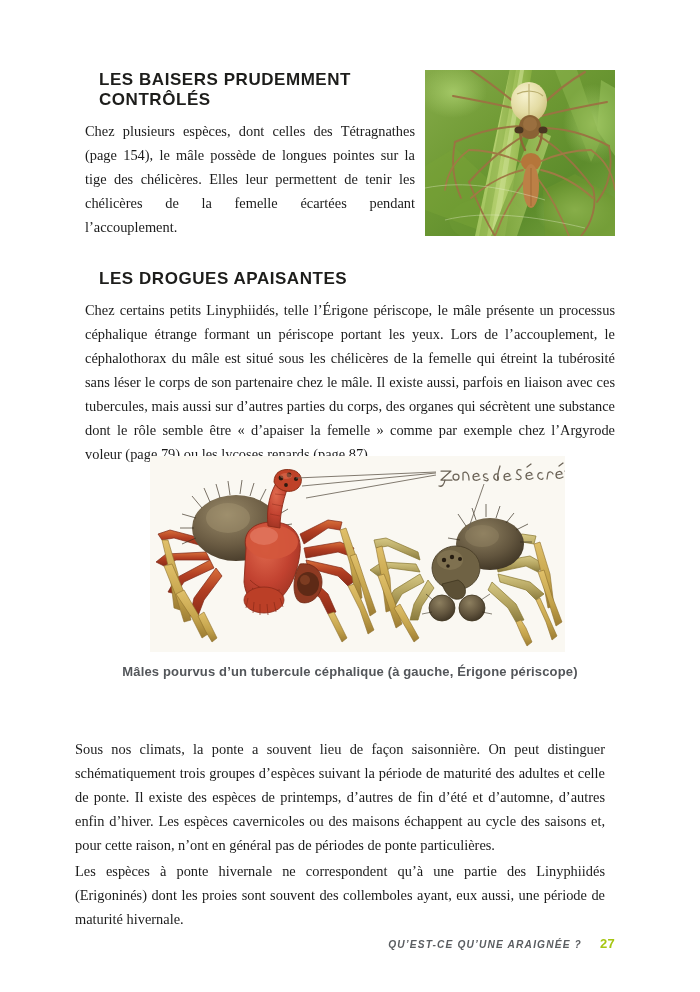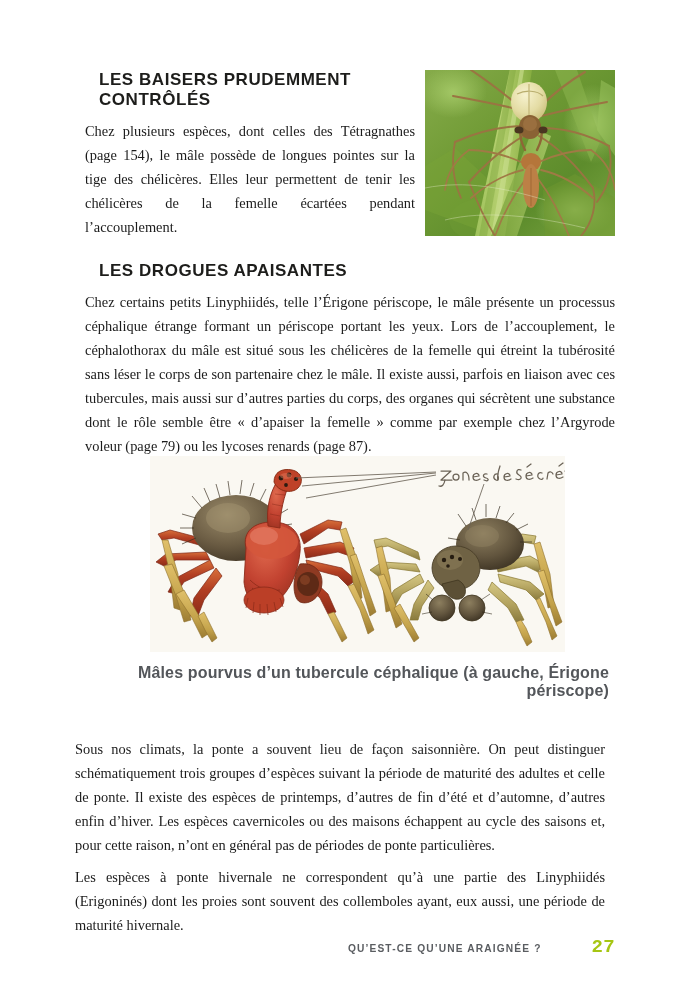--- a/index.html
+++ b/index.html
@@ -56,48 +56,48 @@
   }
 
   p.body {
     margin: 0 0 0 0;
     font-size: 14.4px;
     line-height: 24px;
     text-align: justify;
     color: #1b1b1b;
     hyphens: manual;
   }
-  p.body + p.body { margin-top: 8px; }
+  p.body + p.body { margin-top: 2px; }
 
   .head-2 {
-    margin-top: 22px;
+    margin-top: 30px;
   }
 
   .wide-col { width: 530px; }
 
   
   .illus-wrap {
     position: absolute;
     left: 150px;
     top: 456px;
     width: 415px;
     height: 196px;
     background: #fdfdfb;
   }
   .illus-wrap svg { display: block; width: 100%; height: 100%; }
 
   .caption {
     position: absolute;
-    left: 79px;
+    left: 85px;
     top: 664px;
     width: 530px;
-    text-align: right;
+    text-align: center;
     font-family: "Liberation Sans", "DejaVu Sans", sans-serif;
     font-weight: bold;
-    font-size: 16px;
+    font-size: 13px;
     color: #53565a;
     letter-spacing: 0.15px;
   }
 
   
   .green-head {
     position: absolute;
     left: 98px;
     top: 703px;
     font-family: "Liberation Sans", "DejaVu Sans", sans-serif;
@@ -124,28 +124,28 @@
     align-items: baseline;
     justify-content: flex-end;
     gap: 18px;
   }
   .running-head {
     font-family: "Liberation Sans", "DejaVu Sans", sans-serif;
     font-weight: bold;
     font-size: 10.2px;
     letter-spacing: 1.15px;
     color: #5a5d61;
+    font-style: italic;
   }
   .folio {
-    font-family: Liberation Mono, monospace;
+    font-family: Liberation Sans, sans-serif;
     font-weight: bold;
-    font-size: 19px;
+    font-size: 13px;
     color: #a6c613;
     letter-spacing: 0.3px;
-    margin-left: 32px;
   }
 </style>
 </head>
 <body>
 
 <div class="page">
 
   <div class="top-block">
 
     <div class="photo">

